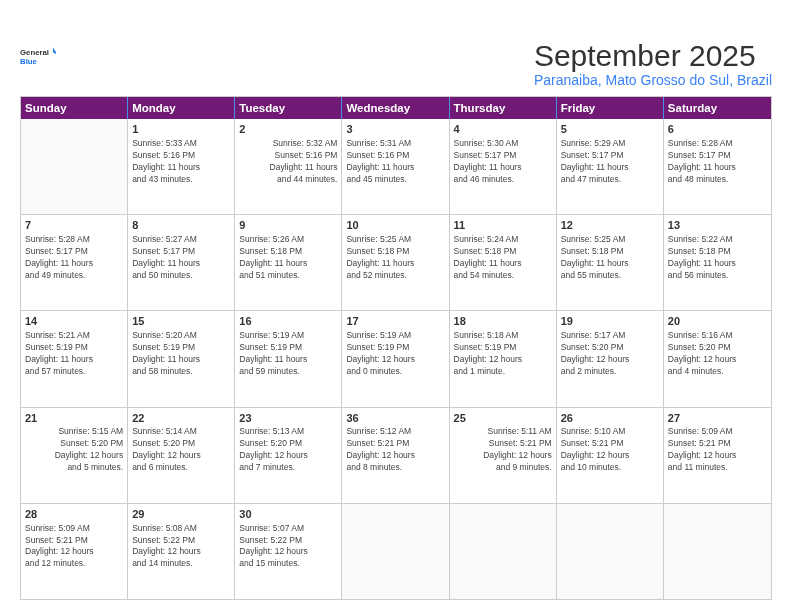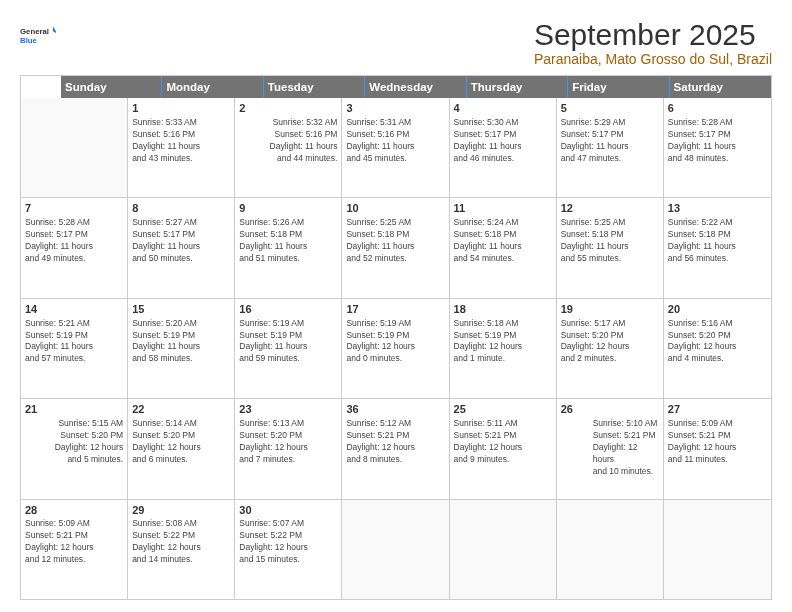--- a/index.html
+++ b/index.html
@@ -15,51 +15,51 @@
       height: 612px;
       padding: 18px 20px 12px 20px;
       display: flex;
       flex-direction: column;
     }
     .header {
       display: flex;
       align-items: flex-start;
       justify-content: space-between;
       margin-bottom: 8px;
+      margin-top: 21px;
     }
     .logo {
       display: flex;
       align-items: center;
       gap: 4px;
     }
     .title-block {
       text-align: left;
     }
     .month-title {
       font-size: 30px;
       font-weight: 300;
       color: #333;
       line-height: 1.1;
     }
     .location-title {
       font-size: 14px;
-      color: #a16207;
+      color: #3b82f6;
       font-weight: 400;
     }
     .calendar {
       flex: 1;
       display: flex;
       flex-direction: column;
       border: 1px solid #ccc;
     }
     .cal-header-row {
       display: grid;
       grid-template-columns: repeat(7, 1fr);
-      background: #737373;
-      margin-left: 40px;
+      background: #701a75;
     }
     .cal-header-cell {
       color: #fff;
       font-size: 11.5px;
       font-weight: bold;
       padding: 5px 4px;
       text-align: left;
       border-right: 1px solid #4a90e8;
     }
     .cal-header-cell:last-child { border-right: none; }
@@ -299,28 +299,28 @@
           </div>
           <div class="cal-cell">
             <span class="day-num">36</span>
             <div class="cell-info" style="white-space: pre-line;">Sunrise: 5:12 AM
 Sunset: 5:21 PM
 Daylight: 12 hours
 and 8 minutes.</div>
           </div>
           <div class="cal-cell">
             <span class="day-num">25</span>
-            <div class="cell-info" style="white-space: pre-line;">Sunrise: 5:11 AM
+            <div class="cell-info" style="white-space: pre-line; text-align: right;">Sunrise: 5:11 AM
 Sunset: 5:21 PM
 Daylight: 12 hours
 and 9 minutes.</div>
           </div>
           <div class="cal-cell">
             <span class="day-num">26</span>
-            <div class="cell-info" style="white-space: pre-line; margin-left: 32px;">Sunrise: 5:10 AM
+            <div class="cell-info" style="white-space: pre-line;">Sunrise: 5:10 AM
 Sunset: 5:21 PM
 Daylight: 12 hours
 and 10 minutes.</div>
           </div>
           <div class="cal-cell">
             <span class="day-num">27</span>
             <div class="cell-info" style="white-space: pre-line;">Sunrise: 5:09 AM
 Sunset: 5:21 PM
 Daylight: 12 hours
 and 11 minutes.</div>

